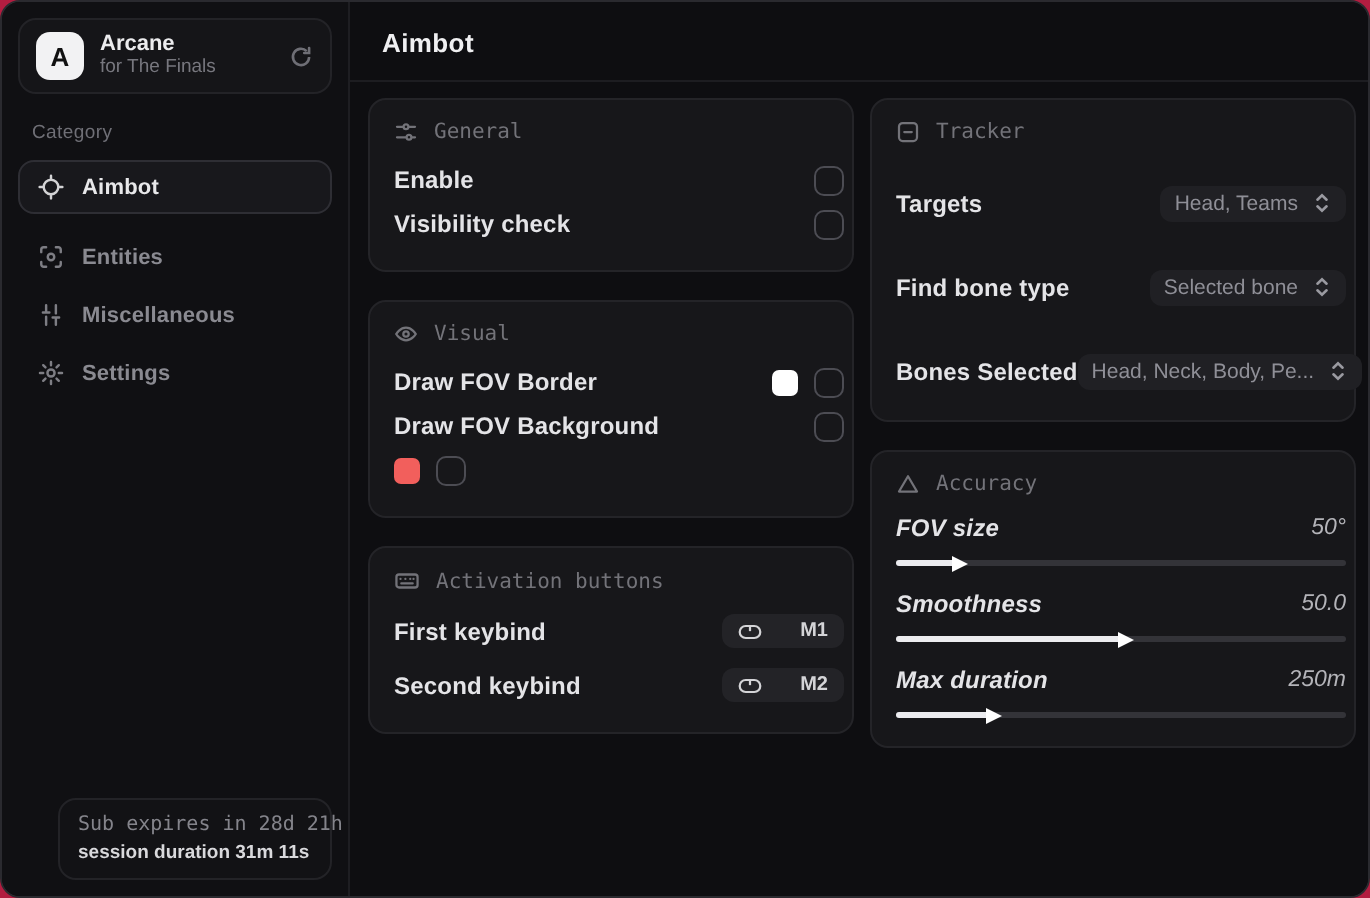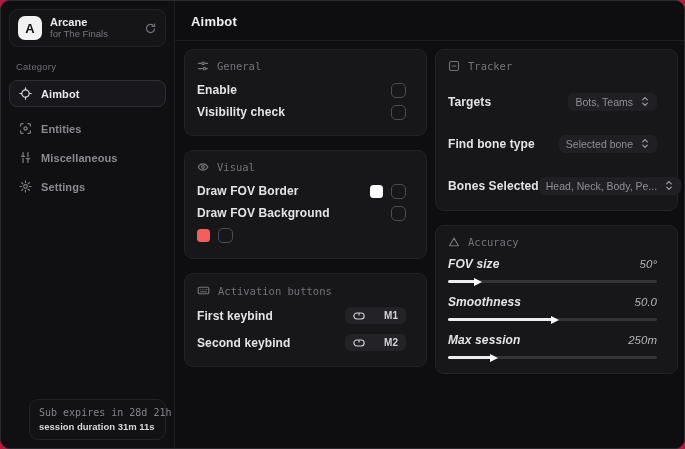--- a/index.html
+++ b/index.html
@@ -73,21 +73,21 @@
     padding:13px 16px 11px 16px;
     border-bottom:1px solid #1d1d21;
   }
   .page-title { color:#f0f0f2; font-size:13px; font-weight:bold; letter-spacing:.2px; }
   .content {
     flex:1; display:flex; gap:8px; padding:8px 9px;
   }
   .col { display:flex; flex-direction:column; gap:14px; width:243px; flex:0 0 243px; }
   .card {
     background:#17171a; border:1px solid #242428;
-    border-radius:9px; padding:10px 20px 12px 12px;
+    border-radius:9px; padding:10px 4px 12px 12px;
   }
   .card-header {
     display:flex; align-items:center; gap:8px;
     color:#737379; font-size:10.5px;
     font-family:"DejaVu Sans Mono", monospace;
     margin-bottom:7px;
   }
   .row {
     display:flex; align-items:center; justify-content:space-between;
     height:22px;
@@ -315,21 +315,21 @@
               <svg width="12" height="12" viewBox="0 0 16 16" fill="none" stroke="currentColor" stroke-width="1.5">
                 <rect x="2" y="2" width="12" height="12" rx="2.5"></rect>
                 <path d="M5.5 8h5" stroke-linecap="round"></path>
               </svg>
             </span>
             <span>Tracker</span>
           </div>
           <div class="row dd-row">
             <span class="row-label">Targets</span>
             <span class="dropdown">
-              <span class="dd-value">Bots, Teams</span>
+              <span class="dd-value">Head, Teams</span>
               <span class="dd-icon">
                 <svg width="10" height="11" viewBox="0 0 10 12" fill="none" stroke="currentColor" stroke-width="1.4" stroke-linecap="round">
                   <path d="M2.5 4.2 5 1.8l2.5 2.4M2.5 7.8 5 10.2l2.5-2.4"></path>
                 </svg>
               </span>
             </span>
           </div>
           <div class="row dd-row">
             <span class="row-label">Find bone type</span>
             <span class="dropdown">
@@ -381,21 +381,21 @@
               <span class="slider-value">50.0</span>
             </div>
             <div class="slider-track">
               <div class="slider-fill" style="width: 50%;"></div>
               <div class="slider-thumb" style="left: 50%;"></div>
             </div>
           </div>
 
           <div class="slider-group">
             <div class="slider-top">
-              <span class="row-label">Max session</span>
+              <span class="row-label">Max duration</span>
               <span class="slider-value">250m</span>
             </div>
             <div class="slider-track">
               <div class="slider-fill" style="width: 21%;"></div>
               <div class="slider-thumb" style="left: 21%;"></div>
             </div>
           </div>
         </div>
 
       </div>

